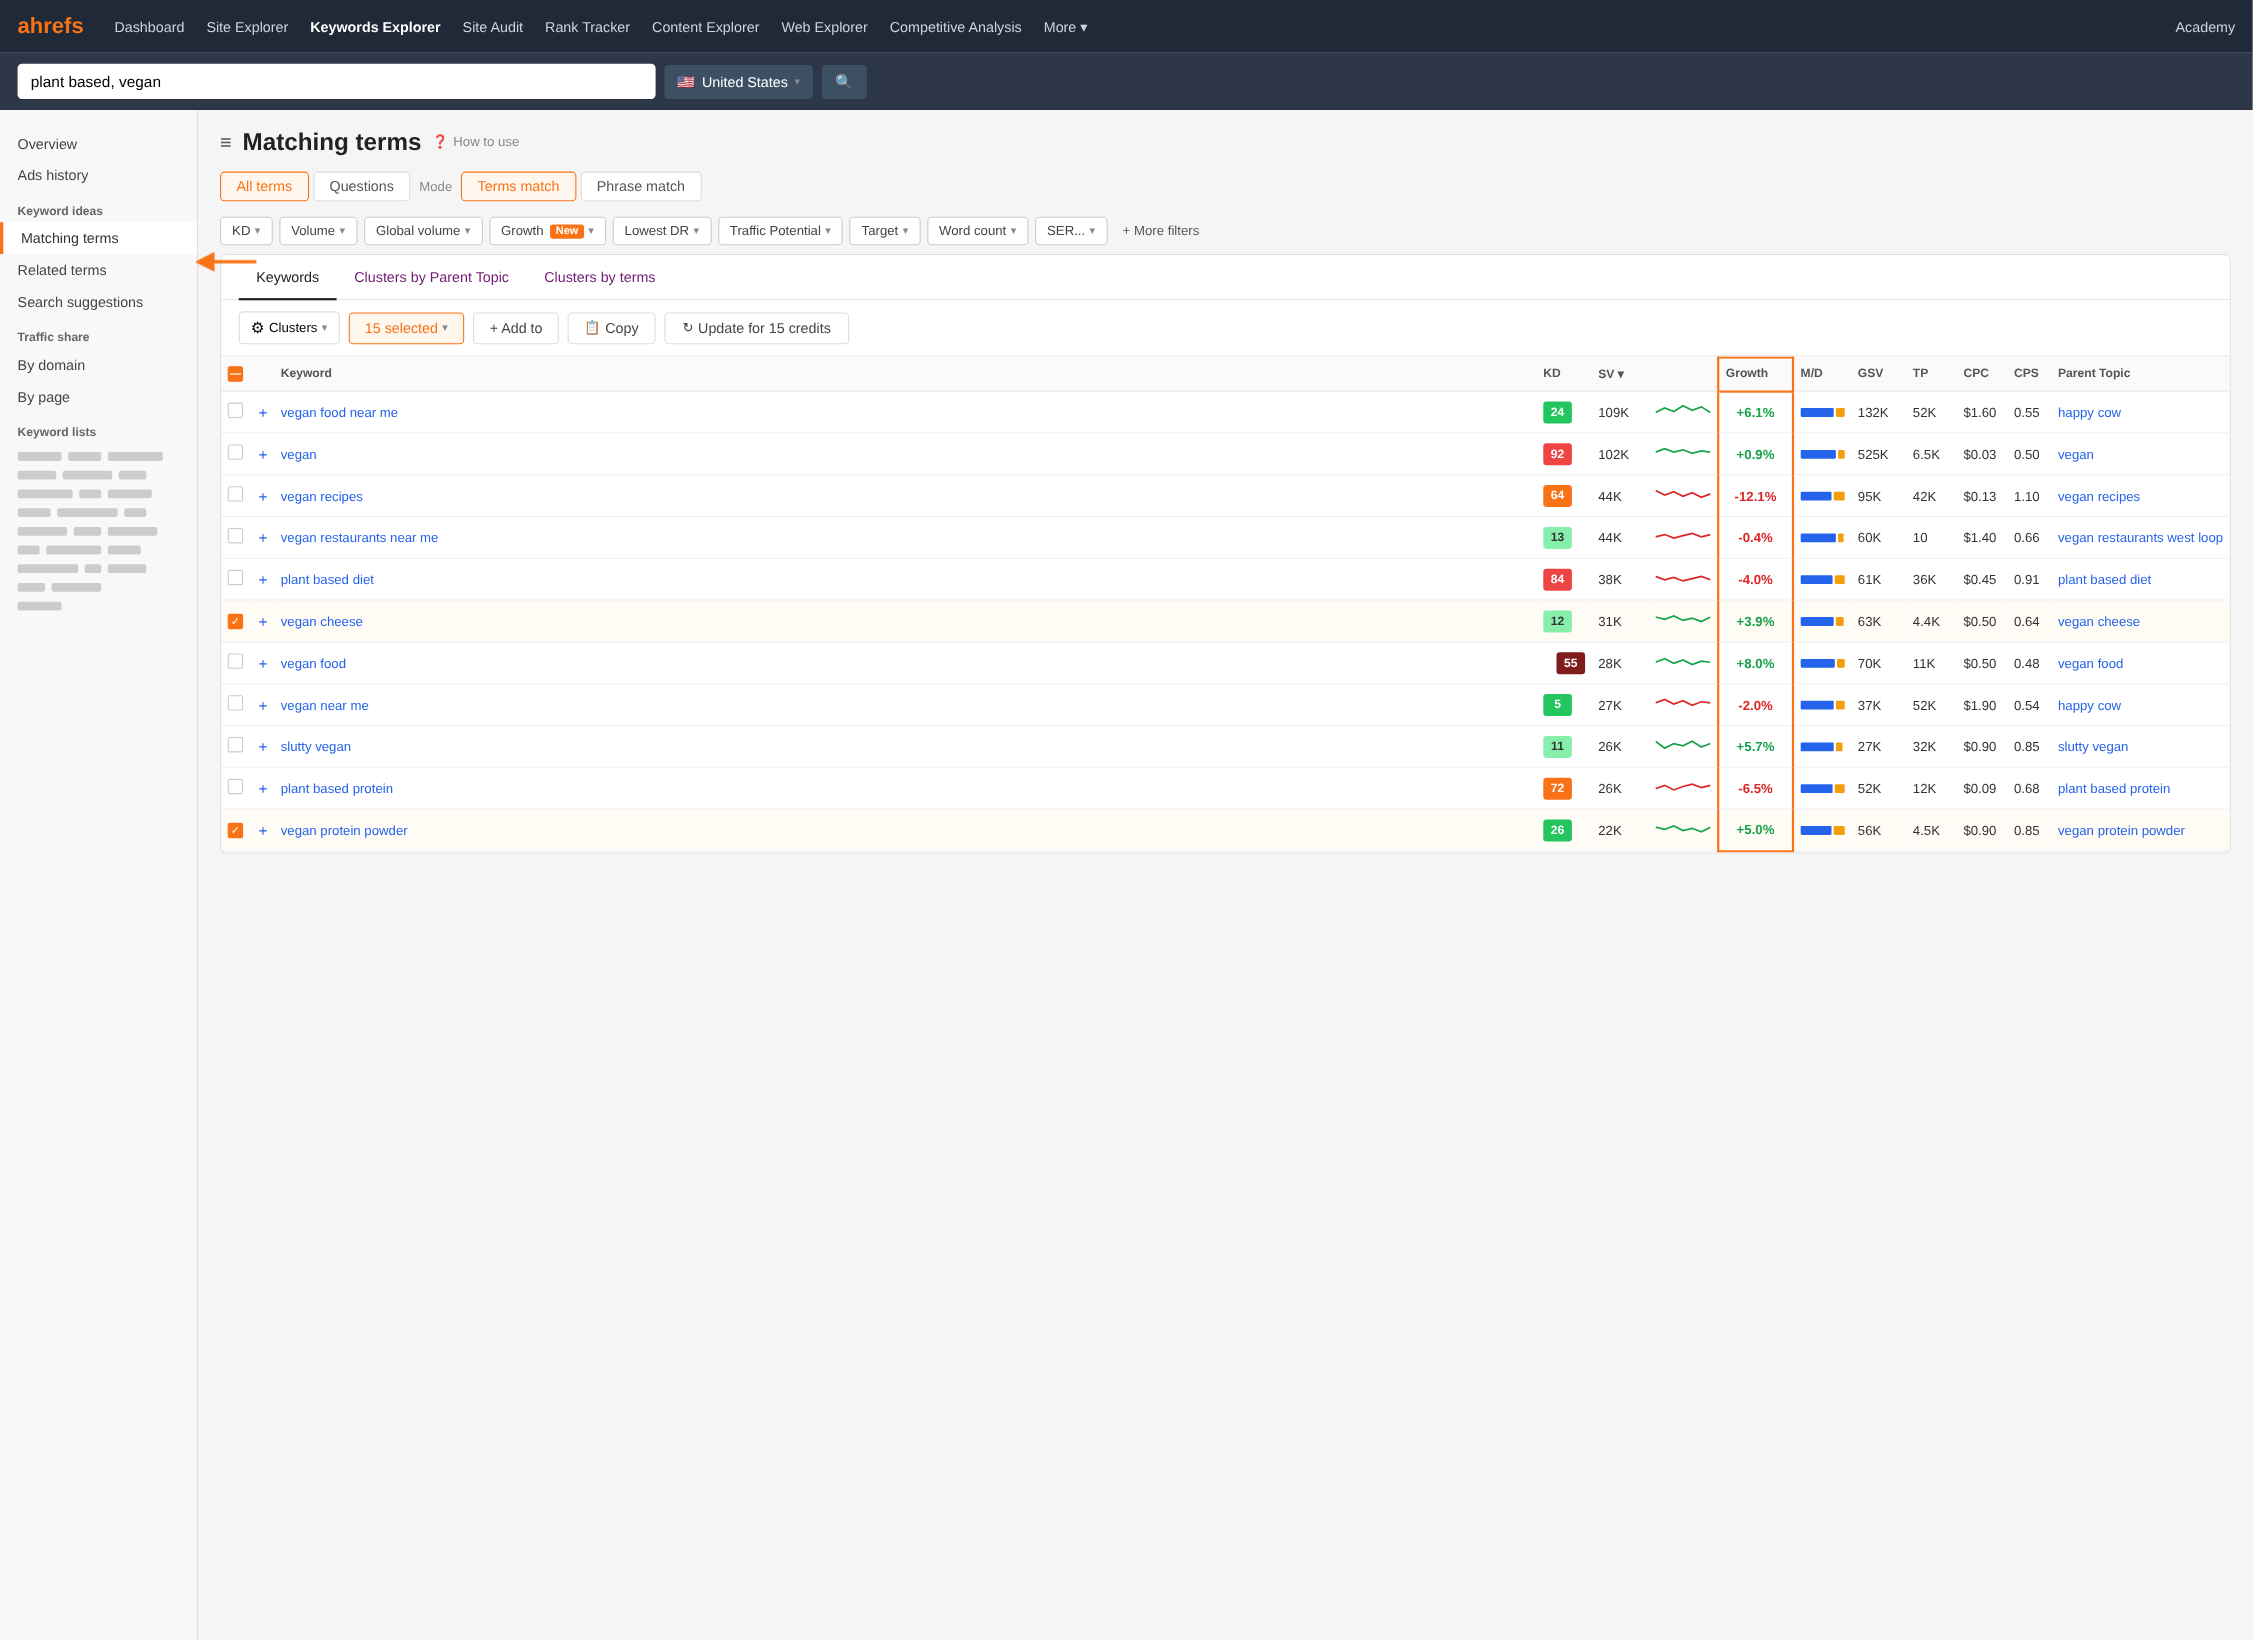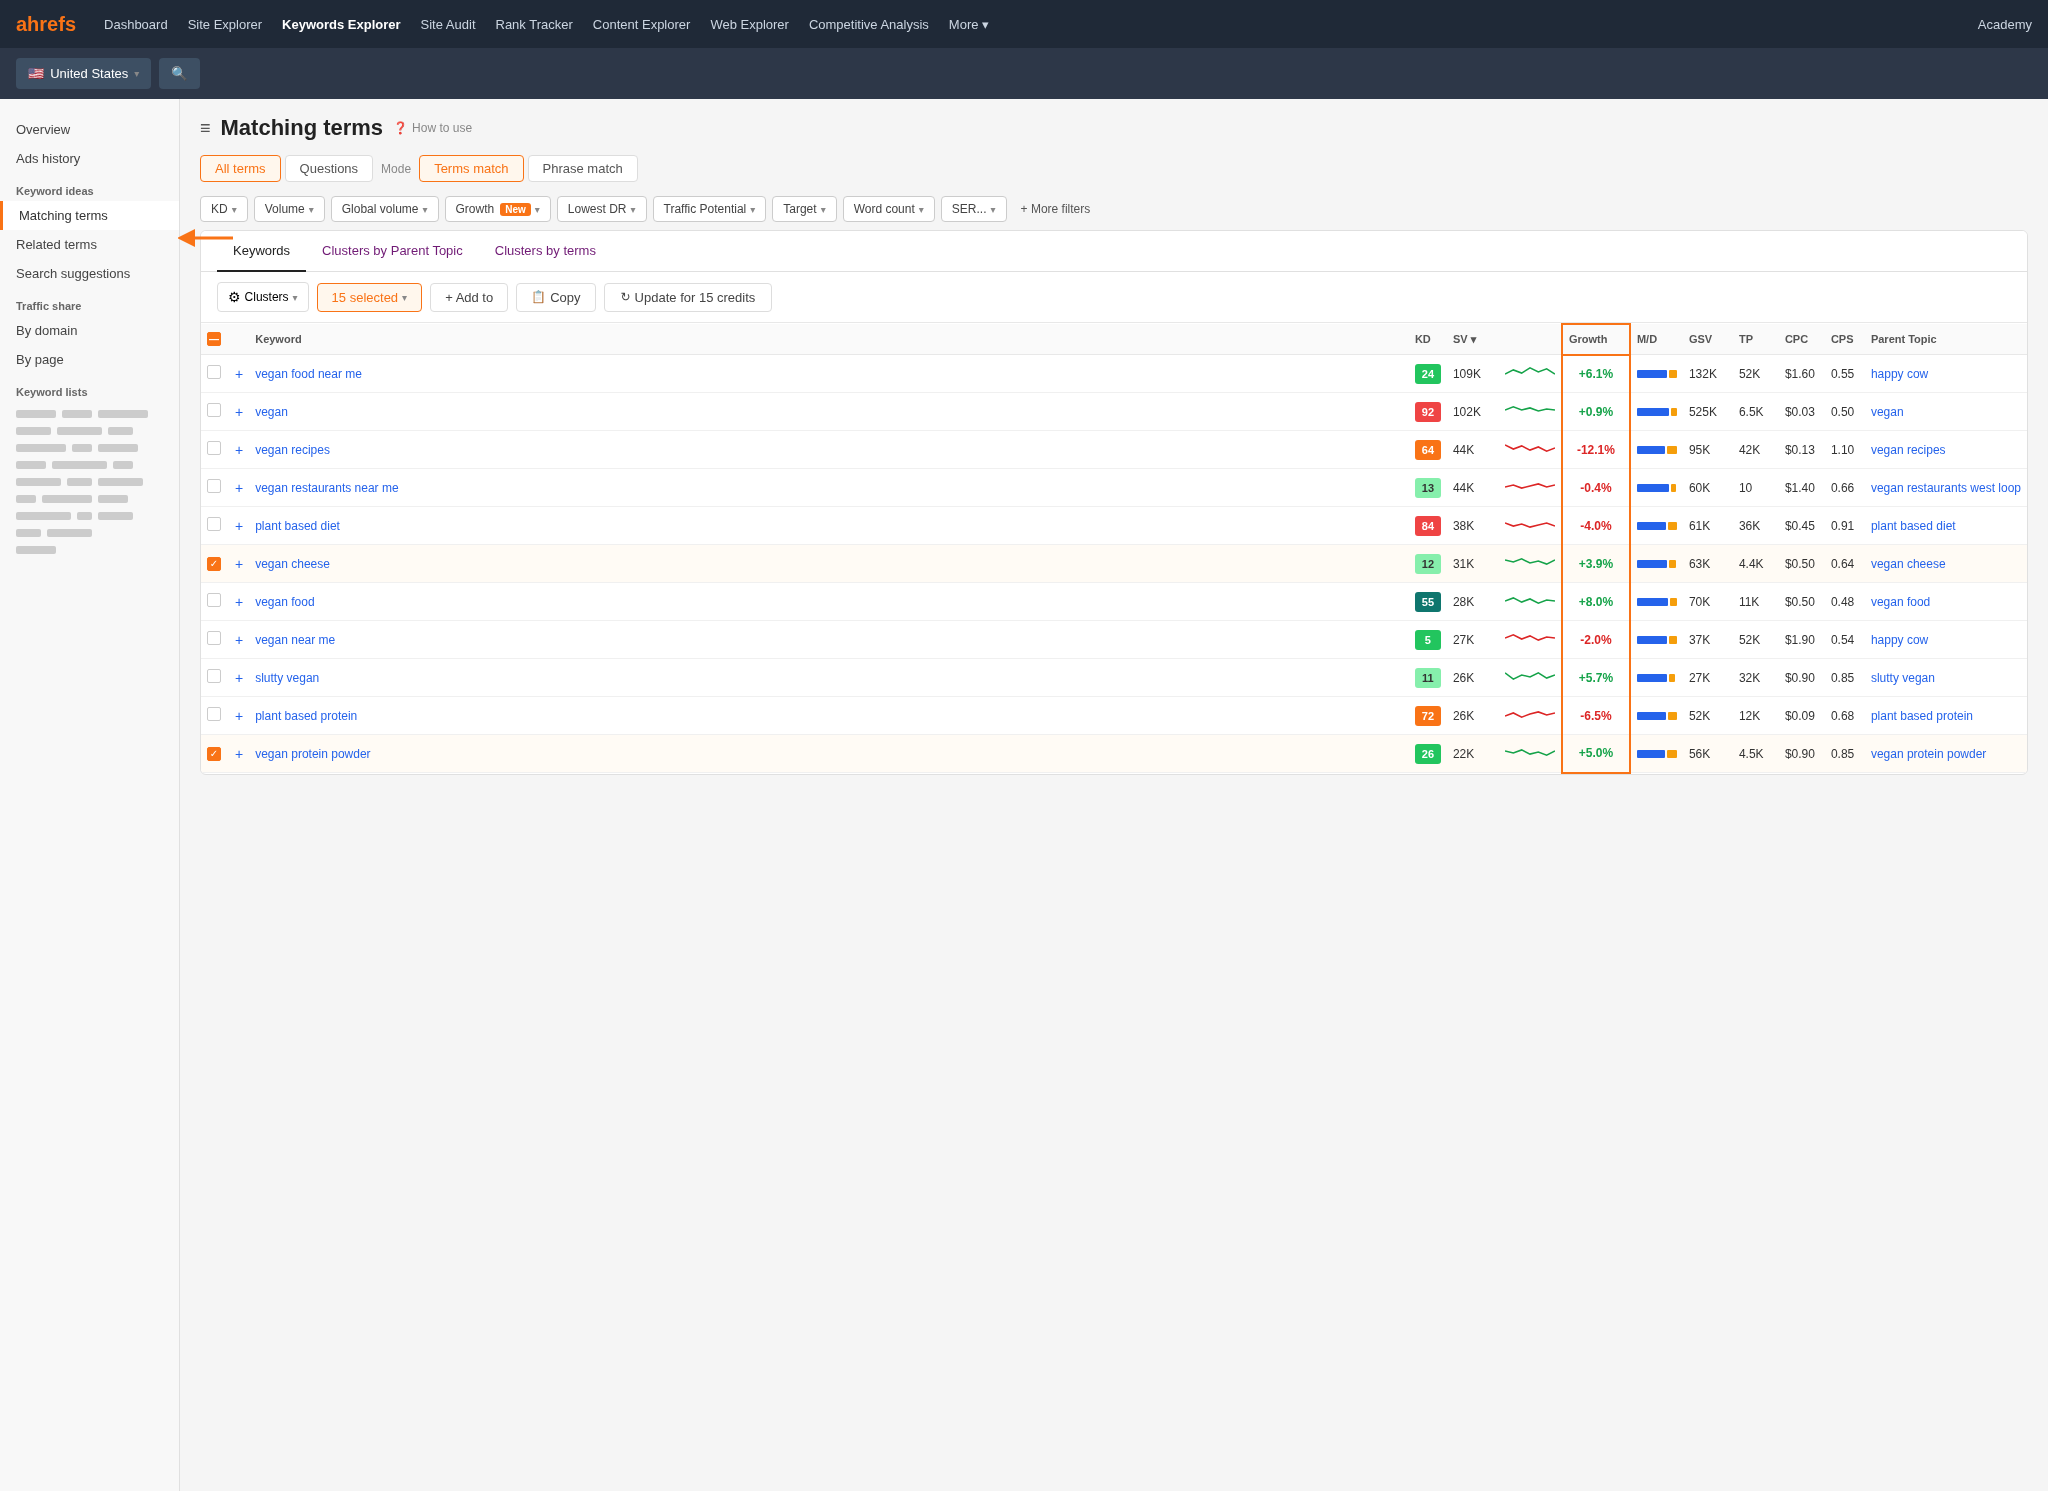--- a/index.html
+++ b/index.html
@@ -65,21 +65,21 @@
     
     .kw-table { width: 100%; border-collapse: collapse; font-size: 12px; }
     .kw-table th { padding: 8px 6px; text-align: left; color: #555; font-weight: 600; border-bottom: 1px solid #e8e8e8; background: #fafafa; white-space: nowrap; font-size: 11px; }
     .kw-table td { padding: 7px 6px; border-bottom: 1px solid #f0f0f0; vertical-align: middle; white-space: nowrap; }
     .kw-table tr.selected-row td { background: #fffbf5; }
 
     .kw-link { color: #2563eb; text-decoration: none; font-size: 12px; }
 
     .kd-badge { display: inline-block; width: 26px; height: 20px; border-radius: 3px; text-align: center; line-height: 20px; font-size: 11px; font-weight: 700; color: #fff; }
     .kd-green { background: #22c55e; }
-    .kd-yellow { background: #0f766e; }
+    .kd-yellow { background: #7f1d1d; margin-left: 12px; }
     .kd-orange { background: #f97316; }
     .kd-red { background: #ef4444; }
     .kd-light { background: #86efac; color: #333; }
 
     .growth-pos { color: #16a34a; font-weight: 600; font-size: 12px; }
     .growth-neg { color: #dc2626; font-weight: 600; font-size: 12px; }
 
     .bar-container { display: flex; align-items: center; gap: 2px; width: 40px; }
     .bar-blue { background: #2563eb; height: 8px; border-radius: 1px; }
     .bar-yellow { background: #f59e0b; height: 8px; border-radius: 1px; }
@@ -123,20 +123,21 @@
   <span class="nav-item">Site Audit</span>
   <span class="nav-item">Rank Tracker</span>
   <span class="nav-item">Content Explorer</span>
   <span class="nav-item">Web Explorer</span>
   <span class="nav-item">Competitive Analysis</span>
   <span class="nav-item">More ▾</span>
   <span class="nav-item nav-right">Academy</span>
 </nav>
 
 <div class="search-bar">
+  <input class="search-input" type="text" value="plant based, vegan" style="">
   <div class="country-selector">
     <span>🇺🇸</span>
     <span>United States</span>
     <span class="chevron">▾</span>
   </div>
   <button class="search-btn">🔍</button>
 </div>
 
 <div class="main-layout">
 

